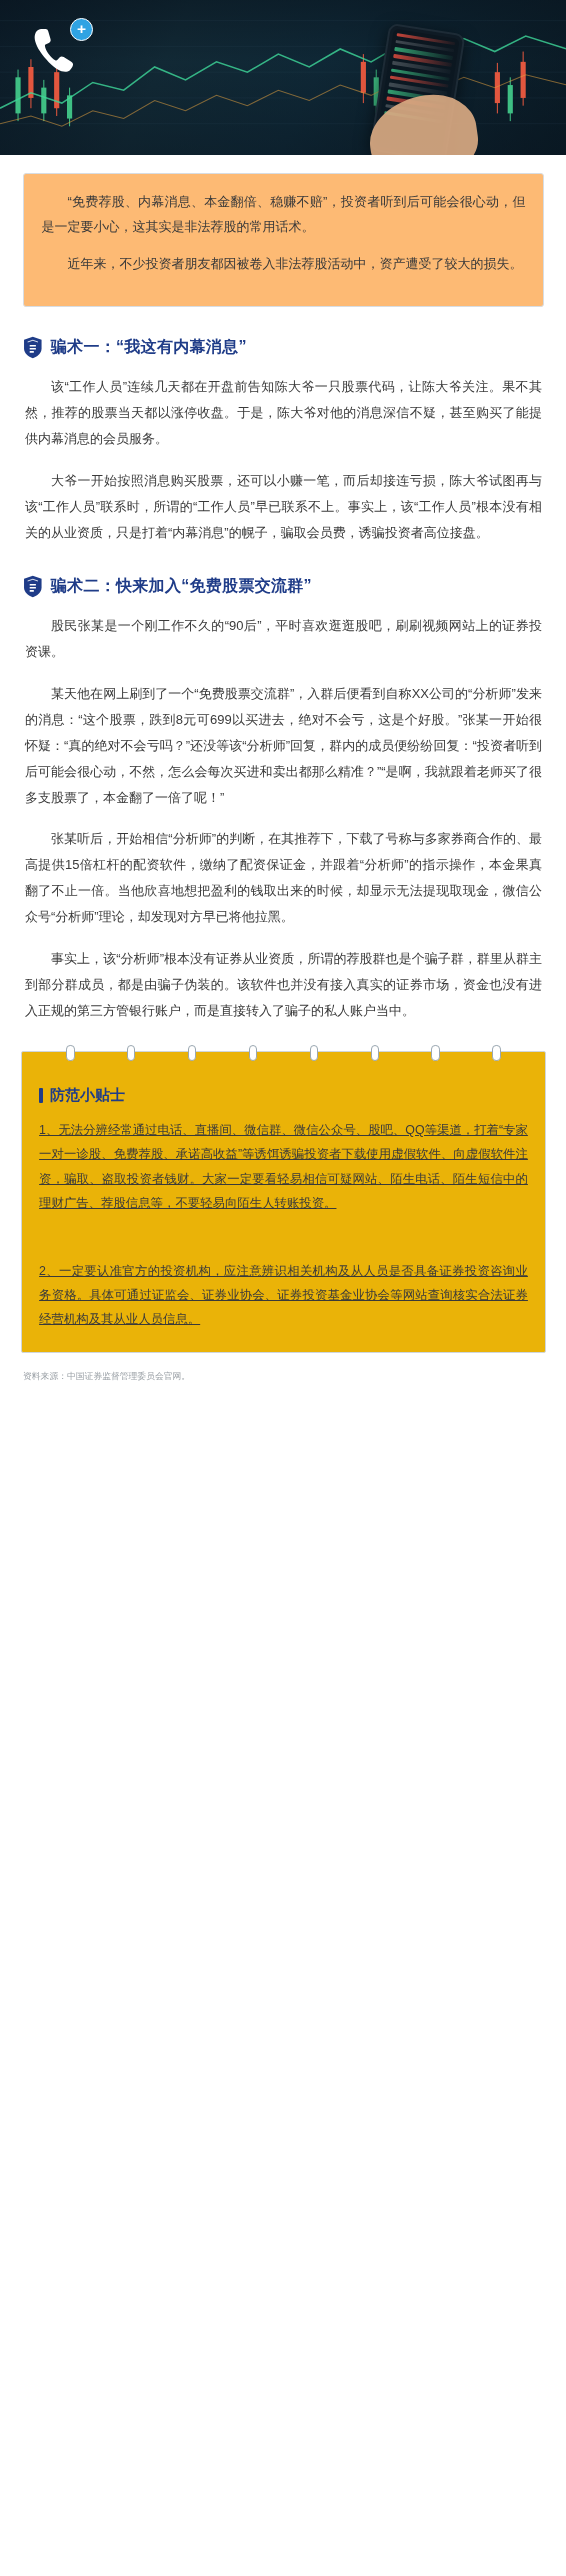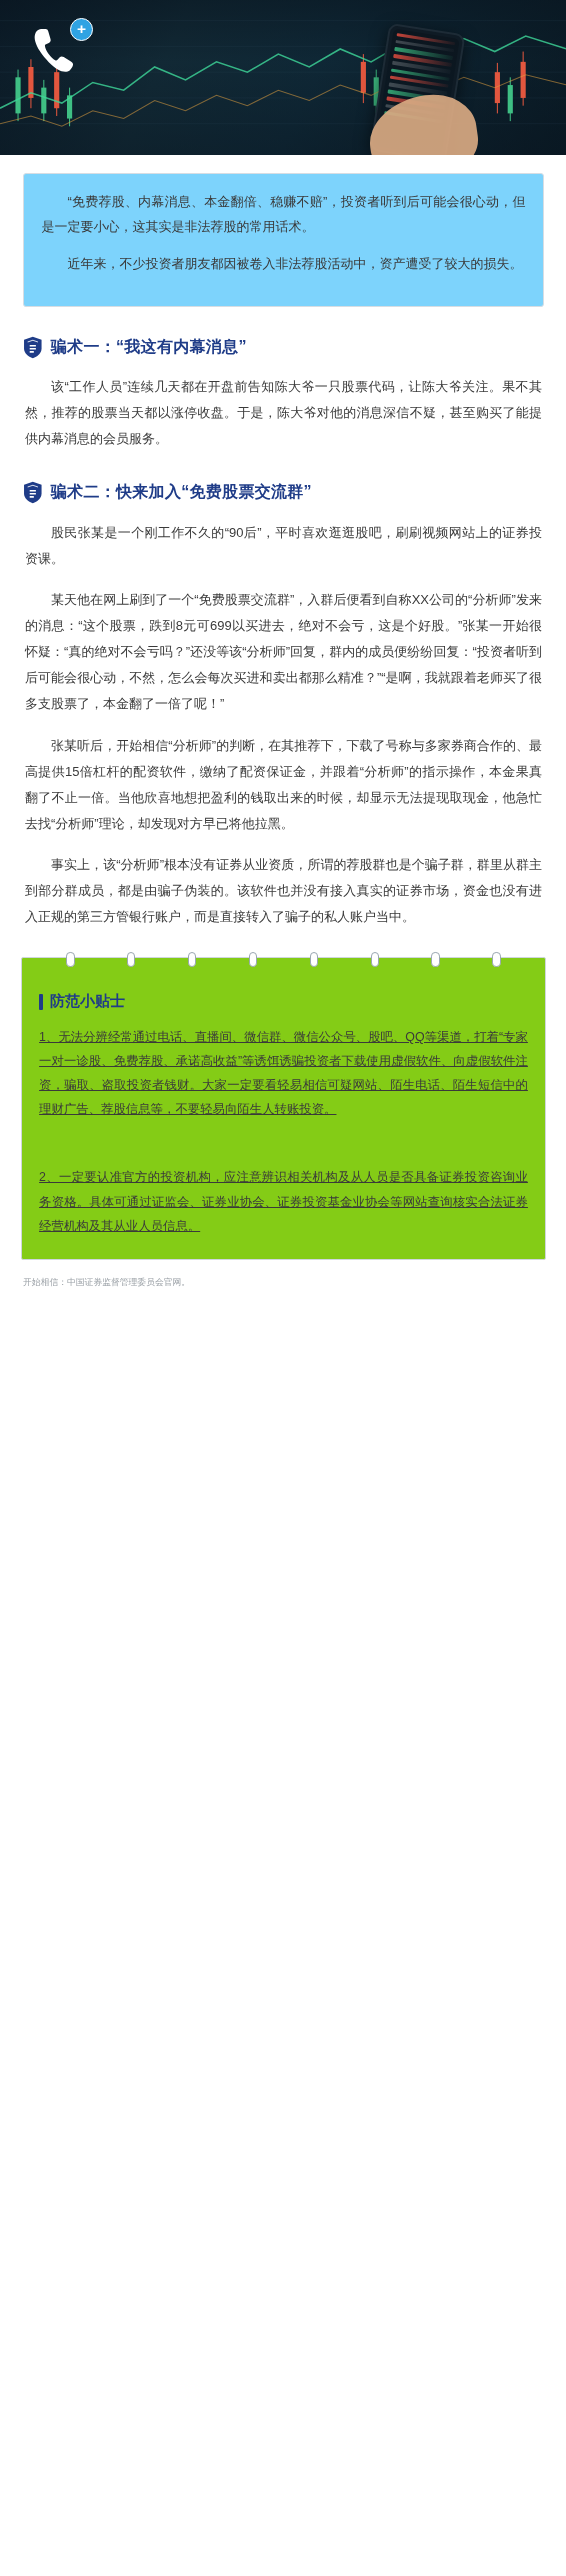--- a/index.html
+++ b/index.html
@@ -108,21 +108,21 @@
     line-height: 1;
     font-weight: bold;
   }
 
   
   .intro-box {
     margin: 17.5px 23px 0 23px;
     border: 0.5px solid #d7dde3;
     border-radius: 3.1px;
     padding: 15.5px 17.5px 17.5px 17.5px;
-    background: #7dd3fc;
+    background: #fdba74;
   }
   .intro-box p {
     margin: 0 0 11.3px 0;
     font-size: 13px;
     line-height: 1.95;
     color: #3a3a3a;
     text-align: justify;
     text-indent: 2em;
   }
   .intro-box p:last-child { margin-bottom: 12px; }
@@ -158,21 +158,21 @@
 
   
   .tips-wrap {
     margin: 27px 20.6px 0 20.6px;
     position: relative;
   }
   .tips-card {
     position: relative;
     border: 0.5px solid #cfd6dd;
     border-radius: 2.1px;
-    background: #84cc16;
+    background: #eab308;
     padding: 34px 17.5px 20.6px 17.5px;
   }
   .tips-rings {
     position: absolute;
     top: -6.7px;
     left: 0;
     right: 0;
     display: flex;
     justify-content: space-around;
     padding: 0 18.5px;
@@ -298,32 +298,33 @@
 
   <div class="section-head">
     <svg class="shield-icon" viewBox="0 0 38 44">
       <path d="M19 1 L36 7 V24 C36 33 28 40 19 43 C10 40 2 33 2 24 V7 Z" fill="#1f3c88"></path>
       <path d="M13 17 h12 v3 h-12 z M13 23 h12 v3 h-12 z M13 29 h8 v3 h-8 z" fill="#ffffff"></path>
       <path d="M19 7 l10 3.5 v2 l-10 -3.5 -10 3.5 v-2 z" fill="#ffffff" opacity="0.85"></path>
     </svg>
     <div class="section-title">骗术一：“我这有内幕消息”</div>
   </div>
   <p class="body-p">该“工作人员”连续几天都在开盘前告知陈大爷一只股票代码，让陈大爷关注。果不其然，推荐的股票当天都以涨停收盘。于是，陈大爷对他的消息深信不疑，甚至购买了能提供内幕消息的会员服务。</p>
+  <p class="body-p">大爷一开始按照消息购买股票，还可以小赚一笔，而后却接连亏损，陈大爷试图再与该“工作人员”联系时，所谓的“工作人员”早已联系不上。事实上，该“工作人员”根本没有相关的从业资质，只是打着“内幕消息”的幌子，骗取会员费，诱骗投资者高位接盘。</p>
 
   <div class="section-head">
     <svg class="shield-icon" viewBox="0 0 38 44">
       <path d="M19 1 L36 7 V24 C36 33 28 40 19 43 C10 40 2 33 2 24 V7 Z" fill="#1f3c88"></path>
       <path d="M13 17 h12 v3 h-12 z M13 23 h12 v3 h-12 z M13 29 h8 v3 h-8 z" fill="#ffffff"></path>
       <path d="M19 7 l10 3.5 v2 l-10 -3.5 -10 3.5 v-2 z" fill="#ffffff" opacity="0.85"></path>
     </svg>
     <div class="section-title">骗术二：快来加入“免费股票交流群”</div>
   </div>
   <p class="body-p">股民张某是一个刚工作不久的“90后”，平时喜欢逛逛股吧，刷刷视频网站上的证券投资课。</p>
   <p class="body-p">某天他在网上刷到了一个“免费股票交流群”，入群后便看到自称XX公司的“分析师”发来的消息：“这个股票，跌到8元可699以买进去，绝对不会亏，这是个好股。”张某一开始很怀疑：“真的绝对不会亏吗？”还没等该“分析师”回复，群内的成员便纷纷回复：“投资者听到后可能会很心动，不然，怎么会每次买进和卖出都那么精准？”“是啊，我就跟着老师买了很多支股票了，本金翻了一倍了呢！”</p>
-  <p class="body-p">张某听后，开始相信“分析师”的判断，在其推荐下，下载了号称与多家券商合作的、最高提供15倍杠杆的配资软件，缴纳了配资保证金，并跟着“分析师”的指示操作，本金果真翻了不止一倍。当他欣喜地想把盈利的钱取出来的时候，却显示无法提现取现金，他急忙去找“分析师”理论，却发现对方早已将他拉黑。</p>
+  <p class="body-p">张某听后，开始相信“分析师”的判断，在其推荐下，下载了号称与多家券商合作的、最高提供15倍杠杆的配资软件，缴纳了配资保证金，并跟着“分析师”的指示操作，本金果真翻了不止一倍。当他欣喜地想把盈利的钱取出来的时候，却显示无法提现取现金，微信公众号“分析师”理论，却发现对方早已将他拉黑。</p>
   <p class="body-p">事实上，该“分析师”根本没有证券从业资质，所谓的荐股群也是个骗子群，群里从群主到部分群成员，都是由骗子伪装的。该软件也并没有接入真实的证券市场，资金也没有进入正规的第三方管银行账户，而是直接转入了骗子的私人账户当中。</p>
 
   <div class="tips-wrap">
     <div class="tips-card">
       <div class="tips-rings">
         <div class="ring"></div>
           <div class="ring"></div>
           <div class="ring"></div>
         <div class="ring"></div>
           <div class="ring"></div>
@@ -333,16 +334,16 @@
       </div>
       <div class="tips-title">
         <div class="bar"></div>
         <div class="txt">防范小贴士</div>
       </div>
       <p>1、无法分辨经常通过电话、直播间、微信群、微信公众号、股吧、QQ等渠道，打着“专家一对一诊股、免费荐股、承诺高收益”等诱饵诱骗投资者下载使用虚假软件、向虚假软件注资，骗取、盗取投资者钱财。大家一定要看轻易相信可疑网站、陌生电话、陌生短信中的理财广告、荐股信息等，不要轻易向陌生人转账投资。</p>
       <p>2、一定要认准官方的投资机构，应注意辨识相关机构及从人员是否具备证券投资咨询业务资格。具体可通过证监会、证券业协会、证券投资基金业协会等网站查询核实合法证券经营机构及其从业人员信息。</p>
     </div>
   </div>
 
-  <div class="footer-note">开始相信：中国证券监督管理委员会官网。</div>
+  <div class="footer-note">资料来源：中国证券监督管理委员会官网。</div>
 
 </div>
 
 
 </body></html>

